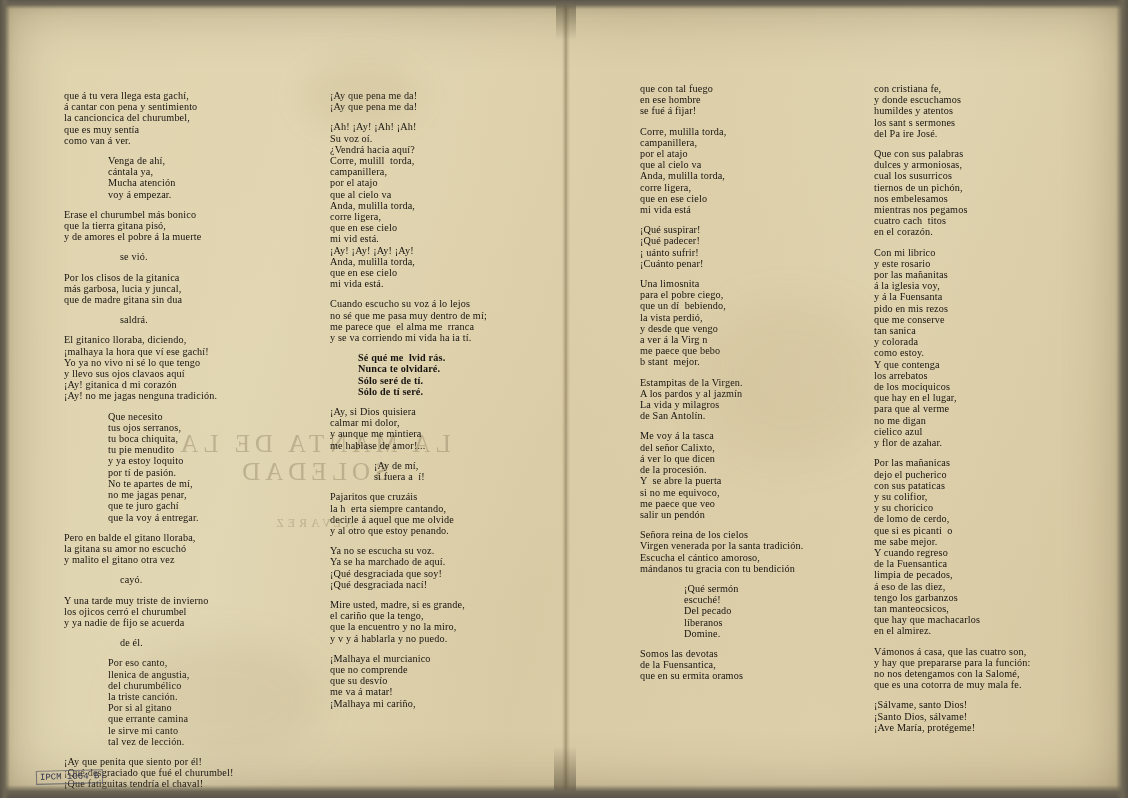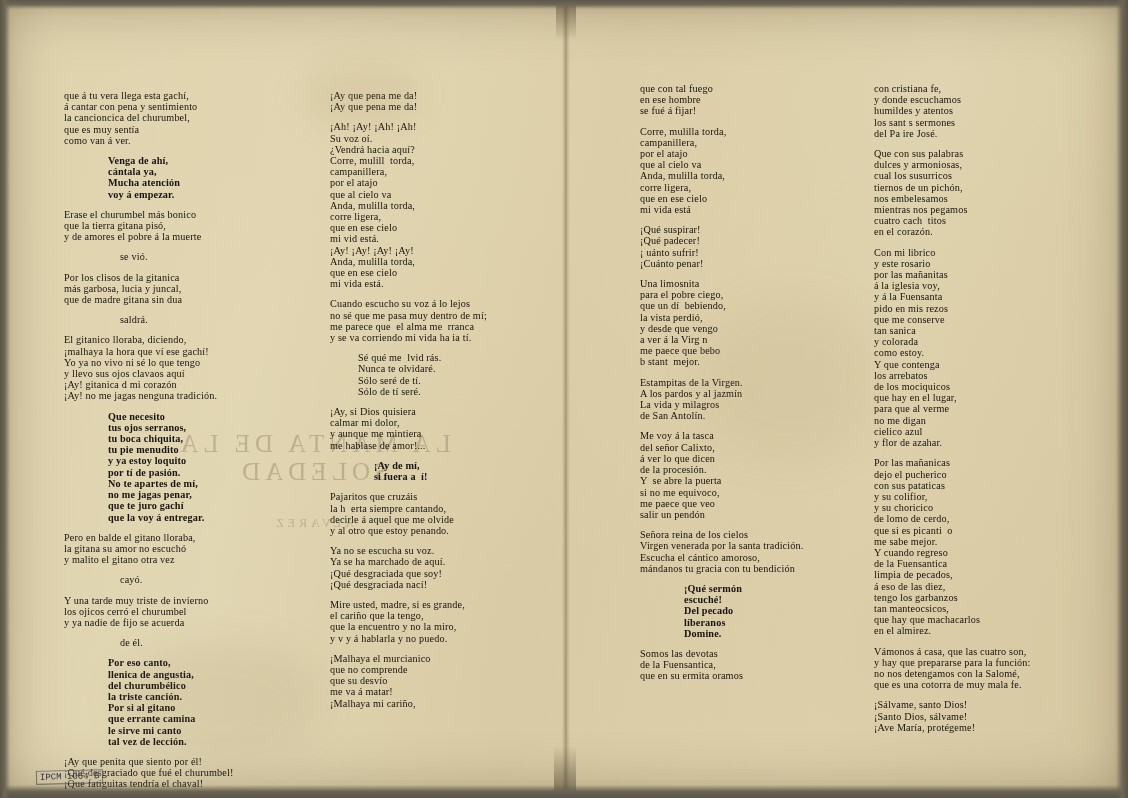--- a/index.html
+++ b/index.html
@@ -59,22 +59,22 @@
 
   .col{
     position:absolute;
     color:#171310;
     font-size:10.2px;
     line-height:11.2px;
     white-space:pre;
     letter-spacing:0.15px;
   }
   .blk{margin-bottom:9px;}
-  .ind1{padding-left:28px;}
-  .ind2{padding-left:44px;font-weight:bold;}
+  .ind1{padding-left:28px;font-weight:bold;}
+  .ind2{padding-left:44px;}
   .ind3{padding-left:56px;}
 
   #stamp{
     position:absolute;left:36px;bottom:14px;
     font-family:"Liberation Mono", monospace;
     font-size:9px;color:#2a2f4a;
     border:1px solid rgba(40,48,80,0.55);
     padding:1px 3px;
     transform:rotate(-1.5deg);
     background:rgba(210,196,160,0.25);

